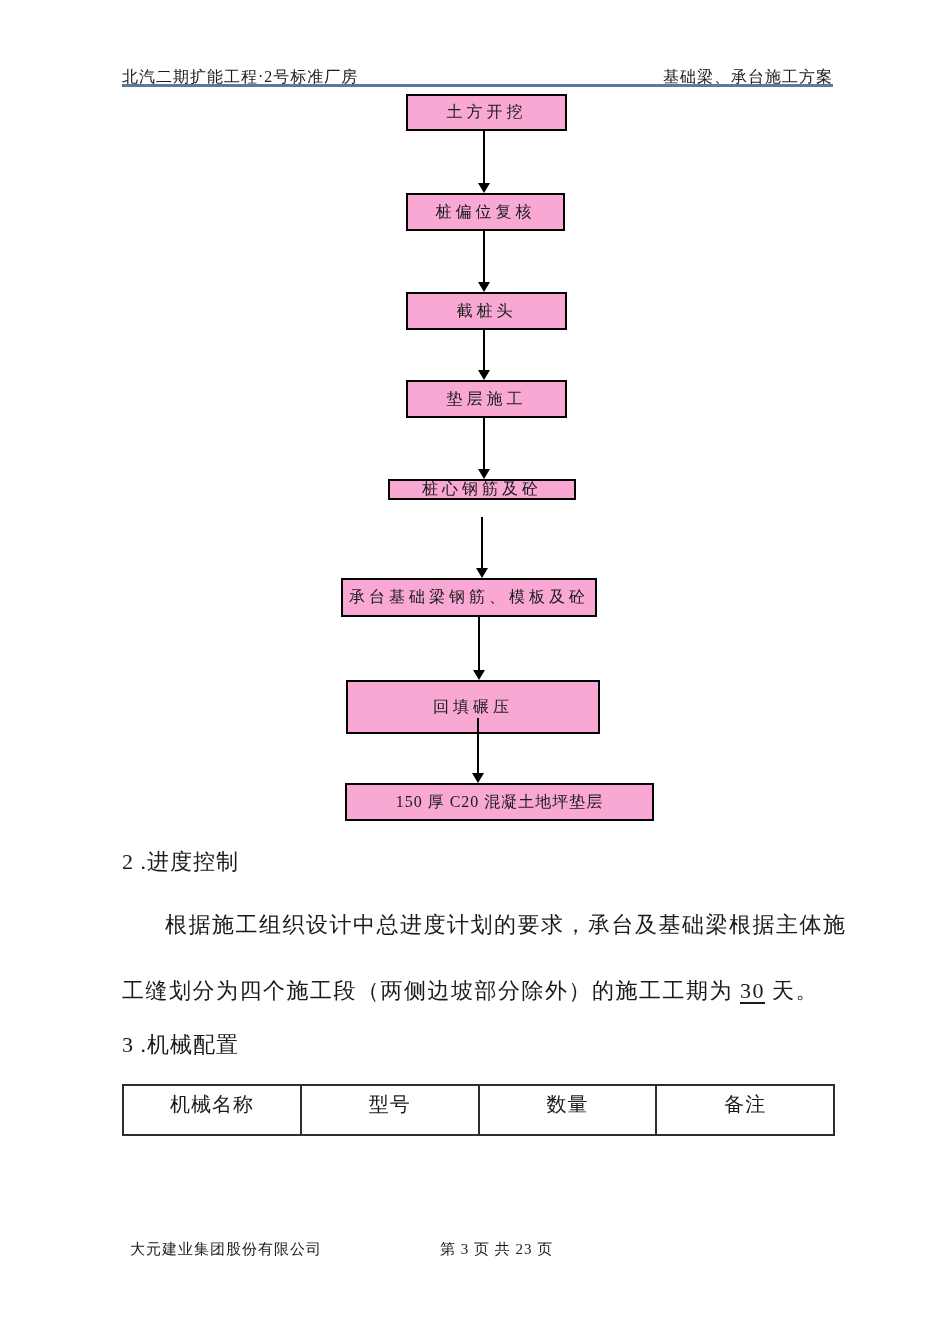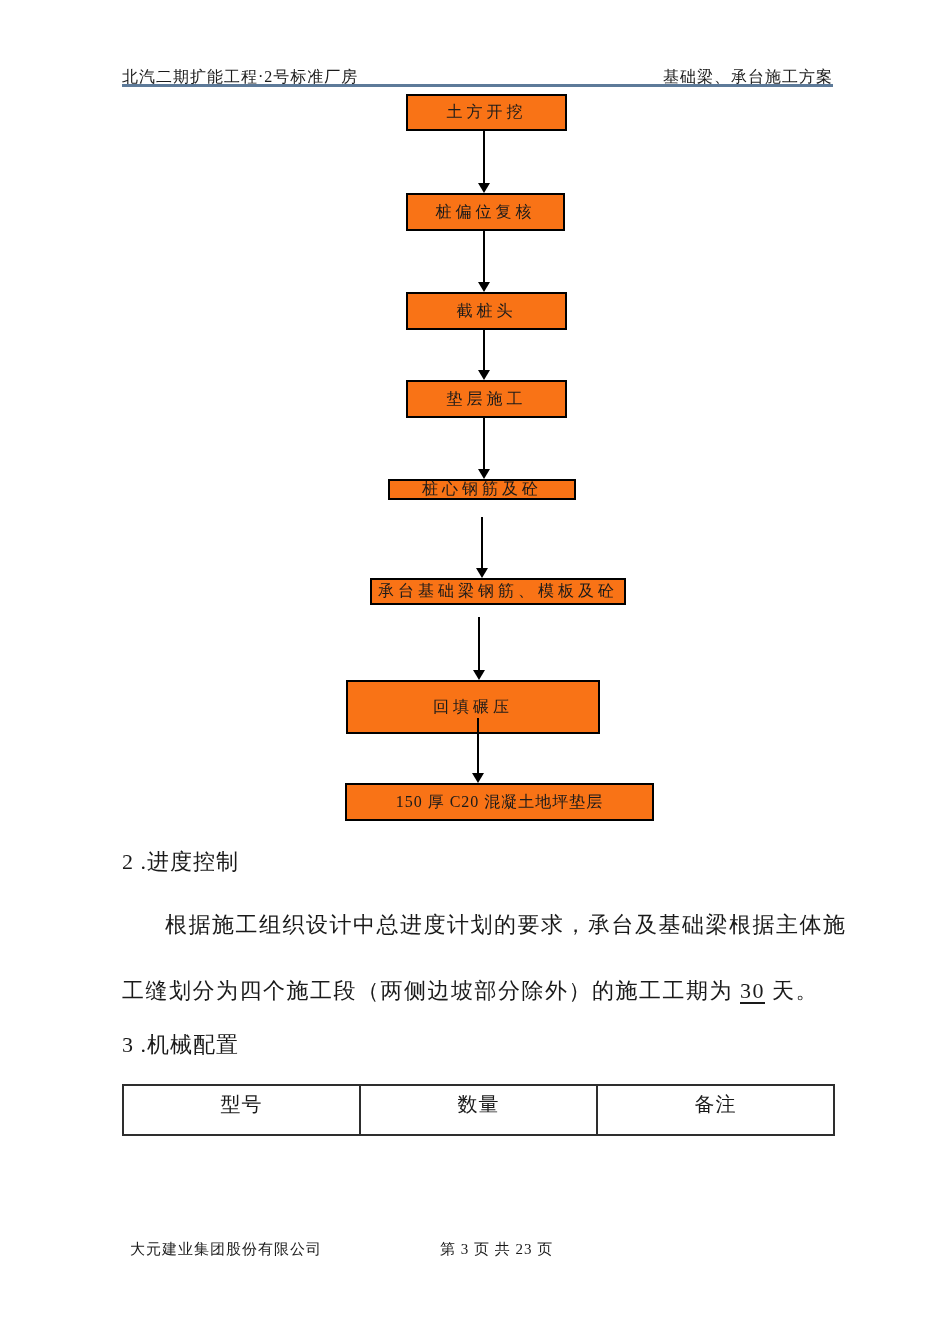--- a/index.html
+++ b/index.html
@@ -9,21 +9,21 @@
     overflow:hidden;
     border-radius:28px;
   }
   
   .hdr-text{position:absolute;top:67px;font-size:16px;letter-spacing:1px;white-space:nowrap;}
   .hdr-left{left:122px;}
   .hdr-right{right:117px;}
   .hdr-rule{position:absolute;left:122px;top:84px;width:711px;height:3px;background:#5d7a99;}
   
   .fbox{
-    position:absolute;box-sizing:border-box;border:2px solid #000;background:#f97316;
+    position:absolute;box-sizing:border-box;border:2px solid #000;background:#f9a8d4;
     display:flex;align-items:center;justify-content:center;
     font-size:16px;letter-spacing:4px;white-space:nowrap;
   }
   .fbox.ls1{letter-spacing:1px;}
   .farrow{position:absolute;width:2px;background:#000;}
   .farrow::after{
     content:"";position:absolute;left:-5px;bottom:-10px;width:0;height:0;
     border-left:6px solid transparent;border-right:6px solid transparent;
     border-top:10px solid #000;
   }
@@ -67,36 +67,37 @@
 
     <div class="fbox" style="left:406px;top:292px;width:161px;height:38px">截桩头</div>
     <div class="farrow" style="left:483px;top:330px;height:40px"></div>
 
     <div class="fbox" style="left:406px;top:380px;width:161px;height:38px">垫层施工</div>
     <div class="farrow" style="left:483px;top:418px;height:51px"></div>
 
     <div class="fbox" style="left:388px;top:479px;width:188px;height:21px">桩心钢筋及砼</div>
     <div class="farrow" style="left:481px;top:517px;height:51px"></div>
 
-    <div class="fbox" style="left:370px;top:578px;width:256px;height:27px">承台基础梁钢筋、模板及砼</div>
+    <div class="fbox" style="left:341px;top:578px;width:256px;height:39px">承台基础梁钢筋、模板及砼</div>
     <div class="farrow" style="left:478px;top:617px;height:53px"></div>
 
     <div class="fbox" style="left:346px;top:680px;width:254px;height:54px">回填碾压</div>
     <div class="farrow" style="left:477px;top:718px;height:55px"></div>
 
     <div class="fbox ls1" style="left:345px;top:783px;width:309px;height:38px">150 厚 C20 混凝土地坪垫层</div>
   </div>
 
   <div class="sec-h" style="top:847px">2 .进度控制</div>
   <div class="body-line indent1" style="top:910px">根据施工组织设计中总进度计划的要求，承台及基础梁根据主体施</div>
   <div class="body-line" style="top:976px"><span>工缝划分为四个施工段（两侧边坡部分除外）的施工工期为 </span><span class="u">30</span><span> 天。</span></div>
 
   <div class="sec-h" style="top:1030px">3 .机械配置</div>
 
   <div class="mech-table">
+    <div class="mech-cell">机械名称</div>
     <div class="mech-cell">型号</div>
     <div class="mech-cell">数量</div>
     <div class="mech-cell">备注</div>
   </div>
 
   <div class="ftr ftr-company">大元建业集团股份有限公司</div>
   <div class="ftr ftr-page">第 3 页 共 23 页</div>
 
 </div>
 

